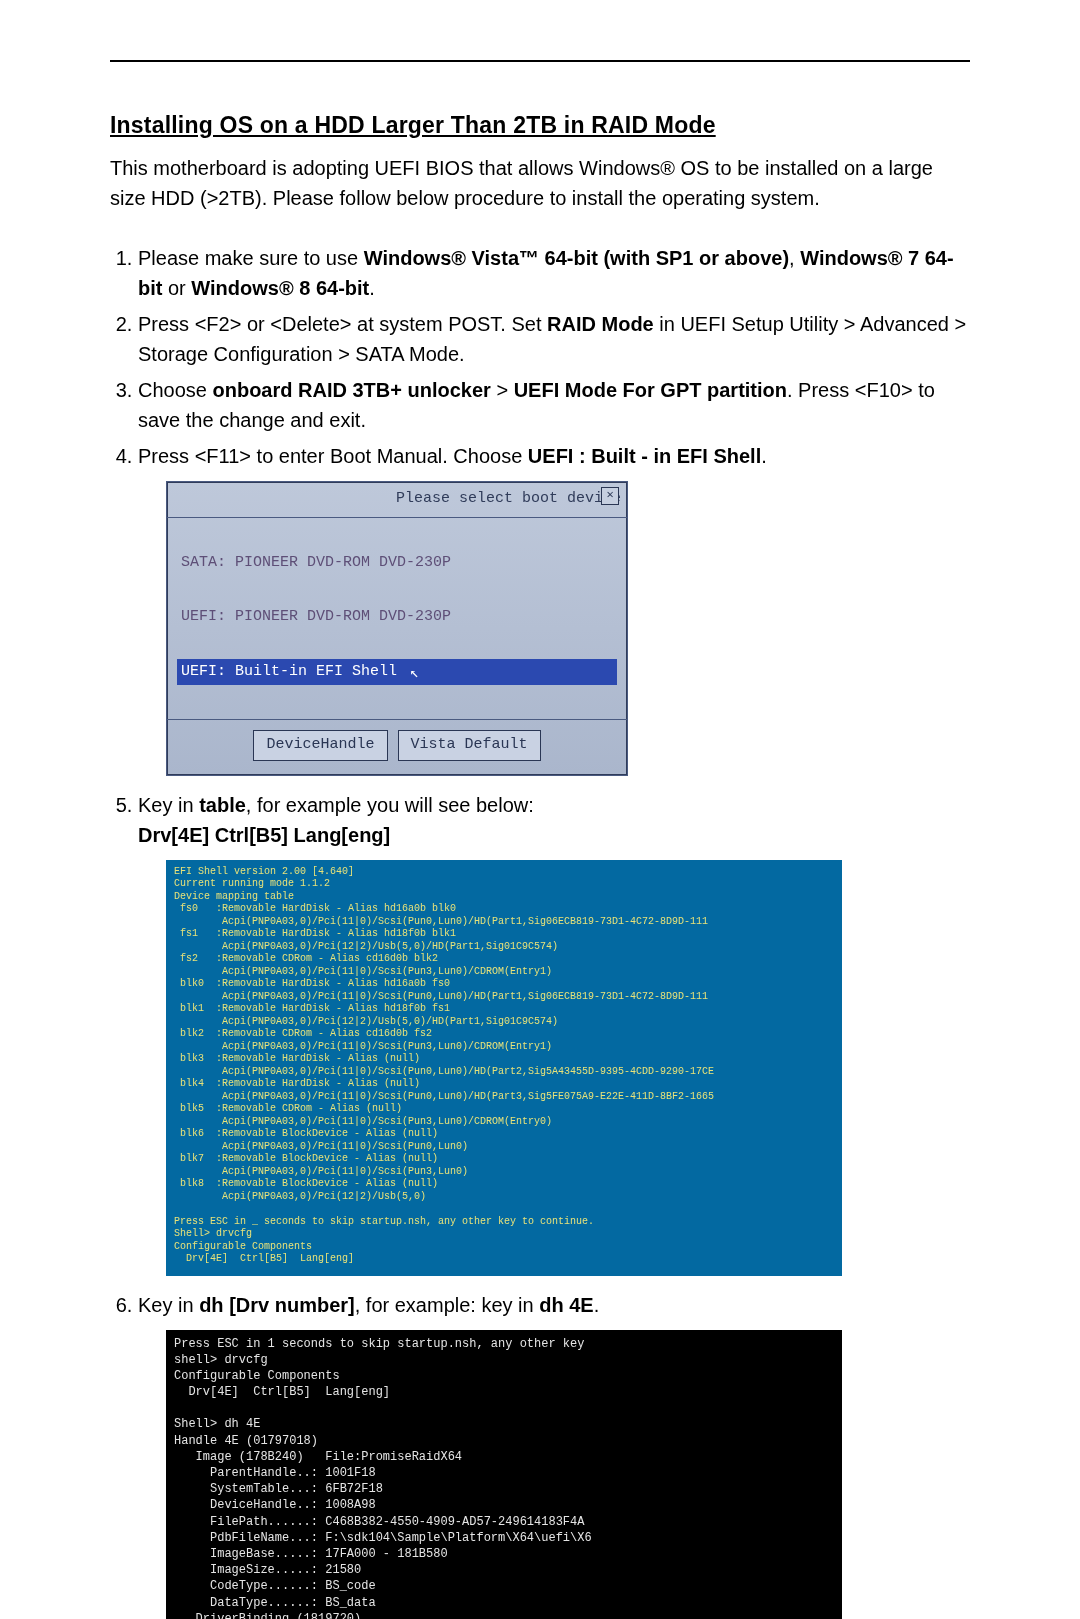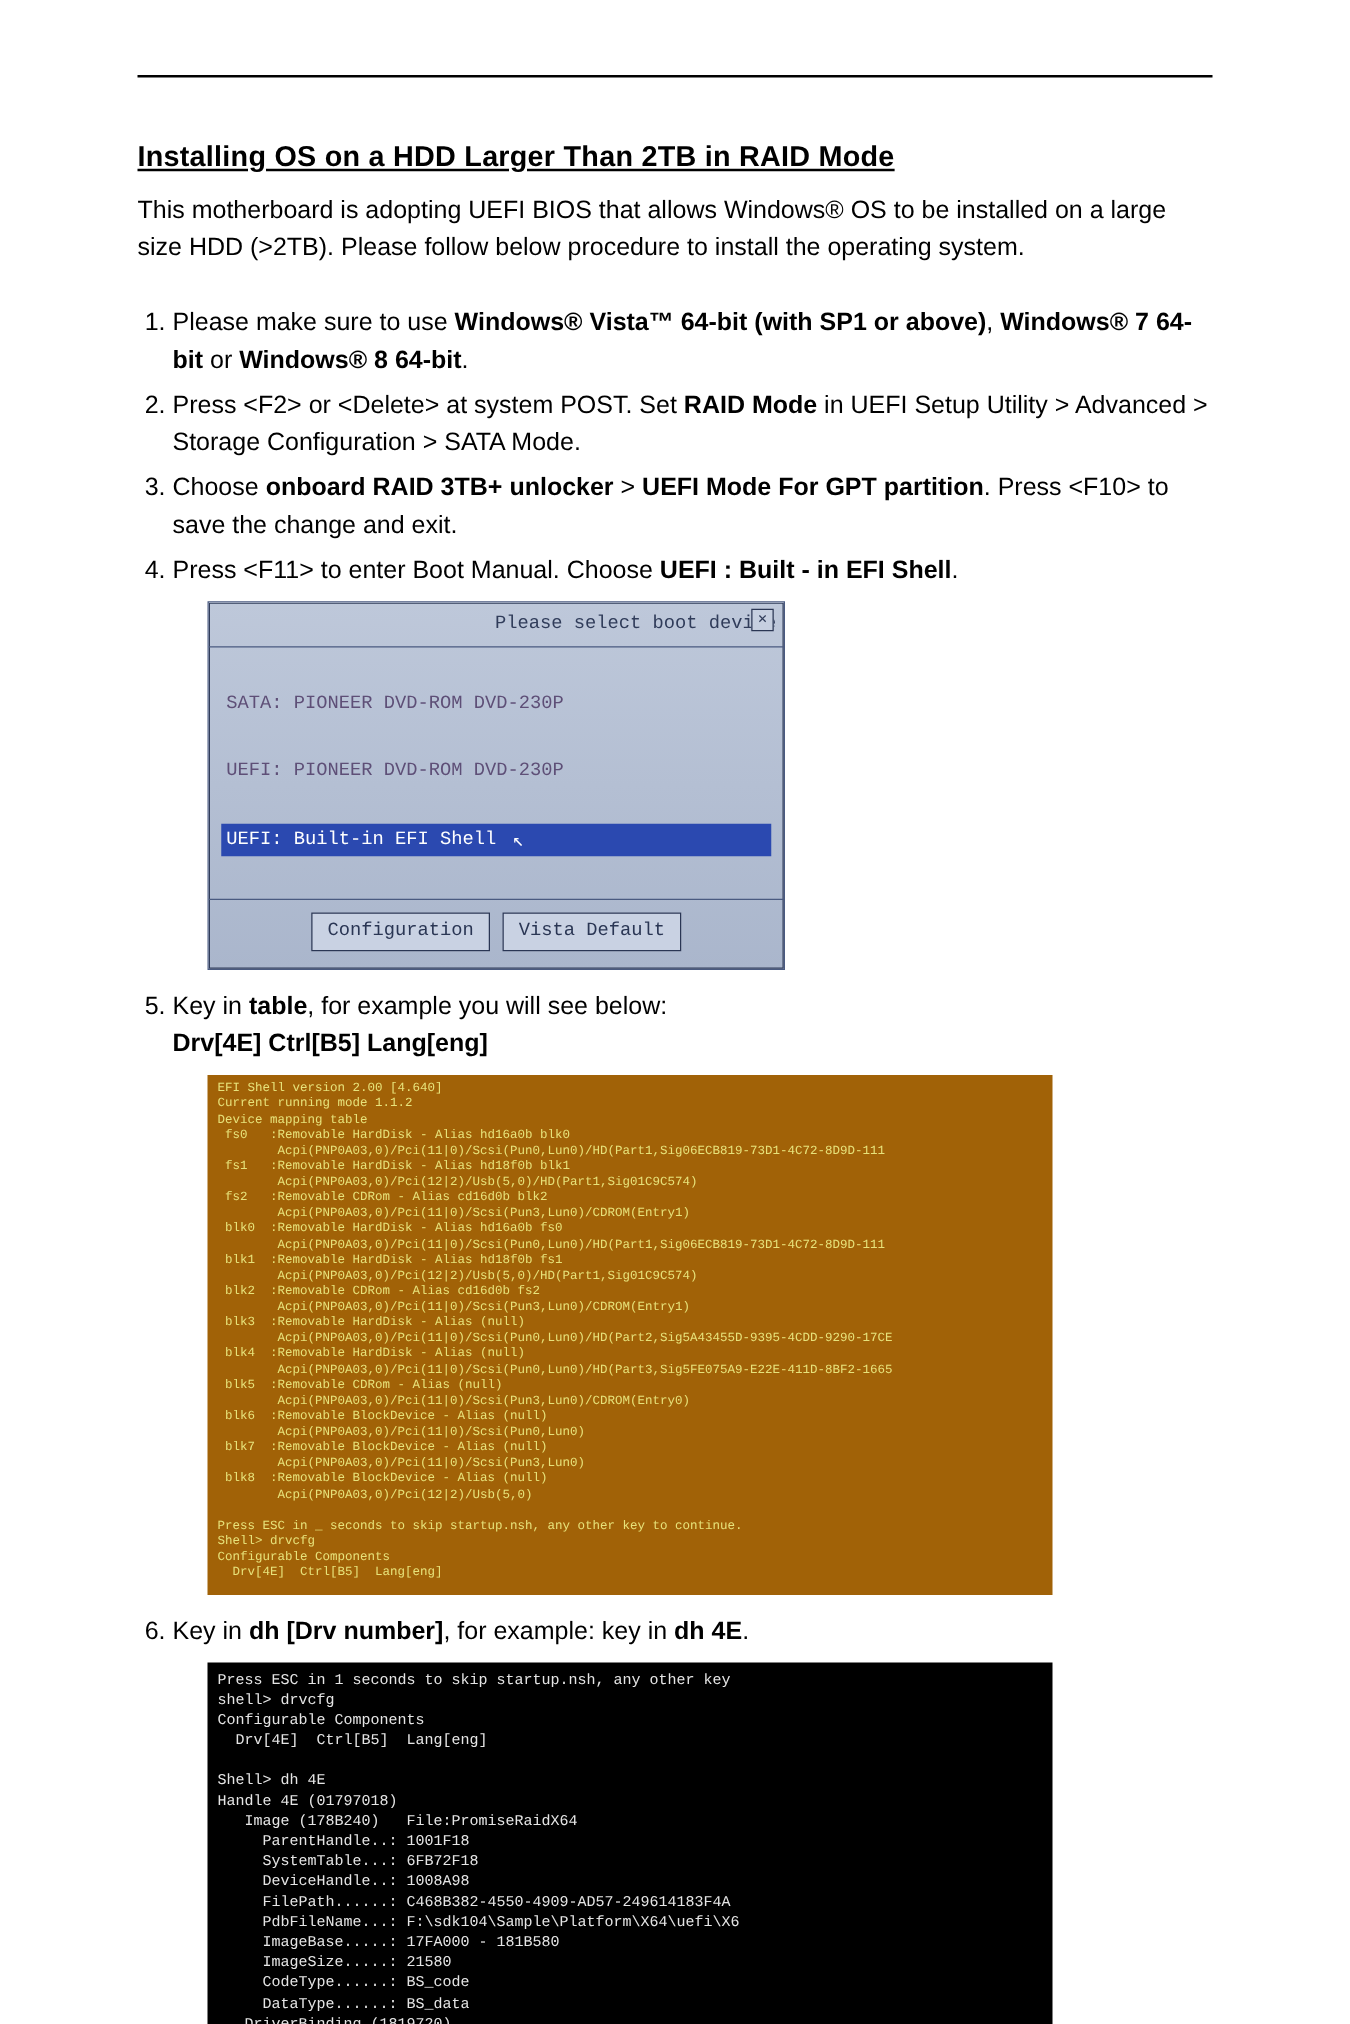--- a/index.html
+++ b/index.html
@@ -102,21 +102,21 @@
   }
   .cursor-arrow {
     position: relative;
     left: 4px;
     top: 2px;
     color: #fff;
   }
   
   .efi-shell {
     width: 660px;
-    background: #a16207;
+    background: #0369a1;
     color: #d7d7d7;
     font-family: "Courier New", monospace;
     font-size: 10px;
     line-height: 1.25;
     padding: 6px 8px 10px 8px;
     white-space: pre;
     overflow: hidden;
   }
   .efi-shell .y  { color: #e7e27a; }
   .efi-shell .w  { color: #e5e5e5; }
@@ -161,21 +161,21 @@
           <div class="bios-list">
             <div class="bios-item">SATA: PIONEER DVD-ROM DVD-230P</div>
             <div class="bios-item">UEFI: PIONEER DVD-ROM DVD-230P</div>
             <div class="bios-item selected">
               <span>UEFI: Built-in EFI Shell</span>
               <span class="cursor-arrow">↖</span>
             </div>
             <div style="height:28px"></div>
           </div>
           <div class="bios-btnrow">
-            <span class="bios-btn">Configuration</span>
+            <span class="bios-btn">DeviceHandle</span>
             <span class="bios-btn">Vista Default</span>
           </div>
         </div>
       </div>
     </li>
 
     <li>
       <span>Key in </span><b>table</b><span>, for example you will see below:</span><br>
       <b>Drv[4E]   Ctrl[B5]   Lang[eng]</b>
 

